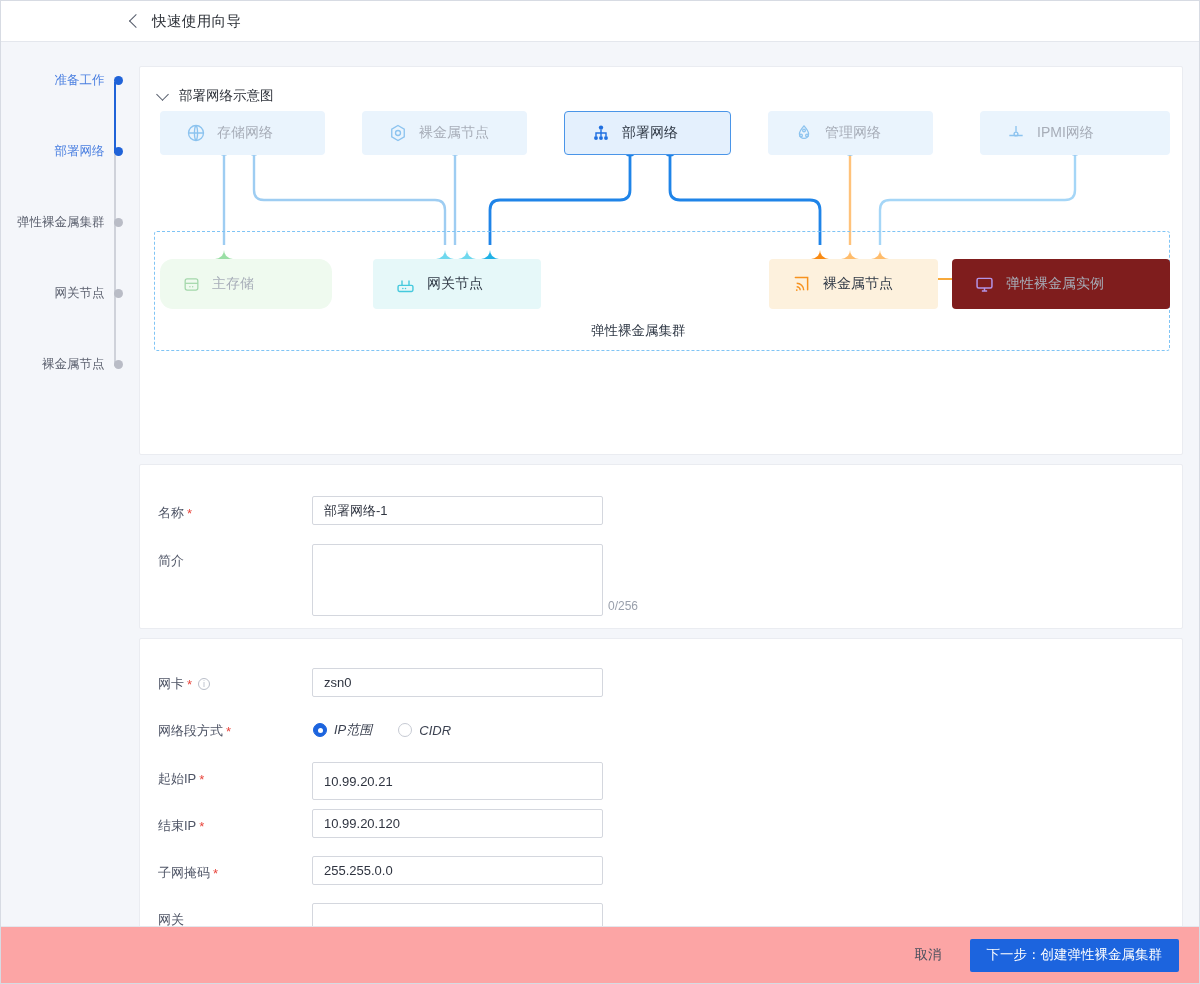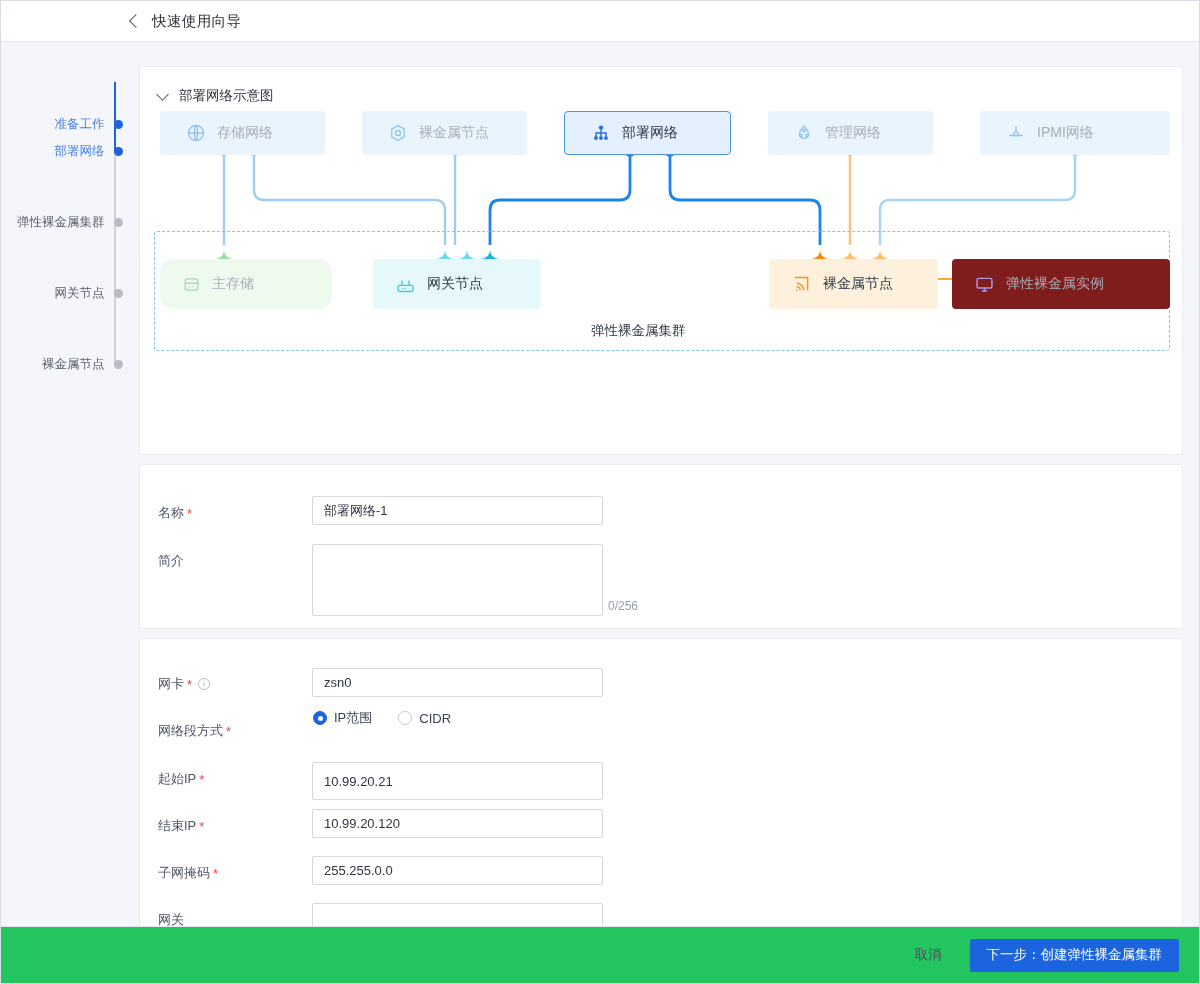--- a/index.html
+++ b/index.html
@@ -186,21 +186,21 @@
   .radio.sel .rdot { border: 1px solid #1c64de; background: #1c64de; }
   .radio.sel .rdot::after {
     content: ''; width: 5px; height: 5px; border-radius: 50%; background: #fff;
   }
   .rlabel { font-size: 13px; color: #3b4150; }
 
   
   .footer {
     position: absolute; left: 0; top: 925px;
     width: 1200px; height: 57px;
-    background: #22c55e; border-top: 1px solid #e4e7ed;
+    background: #fca5a5; border-top: 1px solid #e4e7ed;
     display: flex; align-items: center; justify-content: flex-end;
     gap: 22px; padding-right: 22px;
   }
   .btn-cancel {
     font-size: 13.5px; color: #4a505e; cursor: pointer;
     background: none; border: none;
     font-family: "Liberation Sans", sans-serif;
   }
   .btn-primary {
     background: #1c64de; color: #fff; border: none; border-radius: 2px;
@@ -221,21 +221,21 @@
   </div>
 
   <div class="body-wrap">
 
     <div class="steps">
       <div class="step-line filled" style="top:40px;height:71px;"></div>
       <div class="step-line" style="top:111px;height:71px;"></div>
       <div class="step-line" style="top:182px;height:71px;"></div>
       <div class="step-line" style="top:253px;height:71px;"></div>
 
-      <div class="step done" style="top:30px;margin-top:44px;">
+      <div class="step done" style="top:30px;">
         <span class="step-label">准备工作</span>
         <span class="step-dot"></span>
       </div>
       <div class="step active" style="top:101px;">
         <span class="step-label">部署网络</span>
         <span class="step-dot"></span>
       </div>
       <div class="step" style="top:172px;">
         <span class="step-label">弹性裸金属集群</span>
         <span class="step-dot"></span>
@@ -400,21 +400,21 @@
         <span>网卡</span>
         <span class="req">*</span>
         <span class="info-ico">i</span>
       </span>
       <input class="finput" style="left: 172px; top: 29px; width: 291px; height: 29px;" value="zsn0">
 
       <span class="flabel" style="left:18px; top:83px;">
         <span>网络段方式</span>
         <span class="req">*</span>
       </span>
-      <div class="radio-group" style="left:173px; top:70px;">
+      <div class="radio-group" style="left:173px; top:82px;font-style:italic;">
         <span class="radio sel">
           <span class="rdot"></span>
           <span class="rlabel">IP范围</span>
         </span>
         <span class="radio">
           <span class="rdot"></span>
           <span class="rlabel">CIDR</span>
         </span>
       </div>
 

